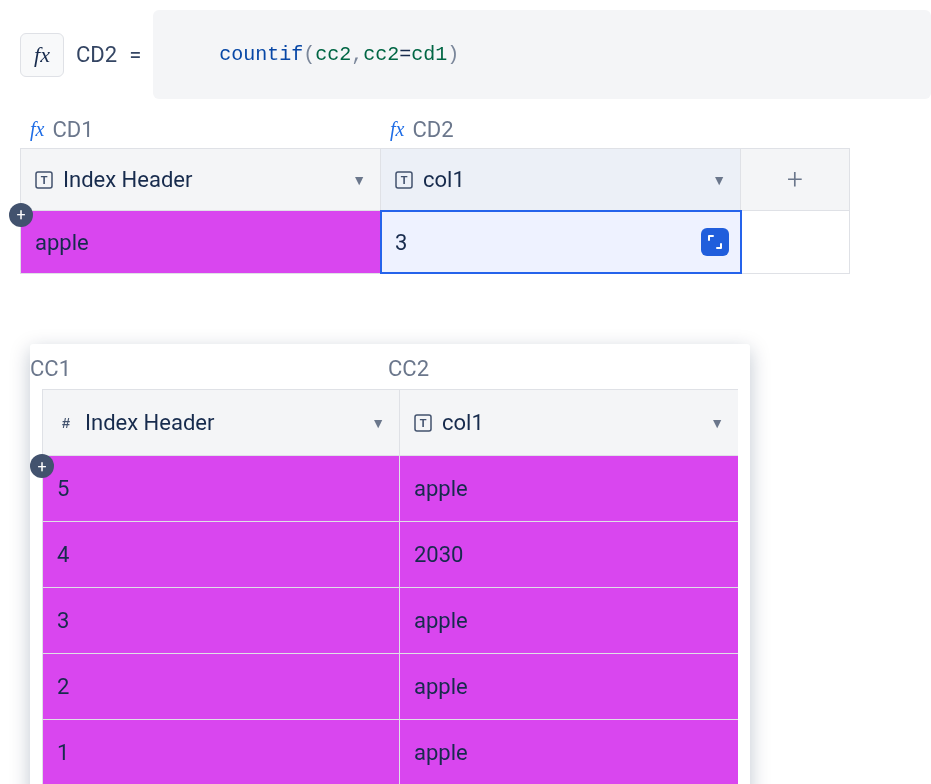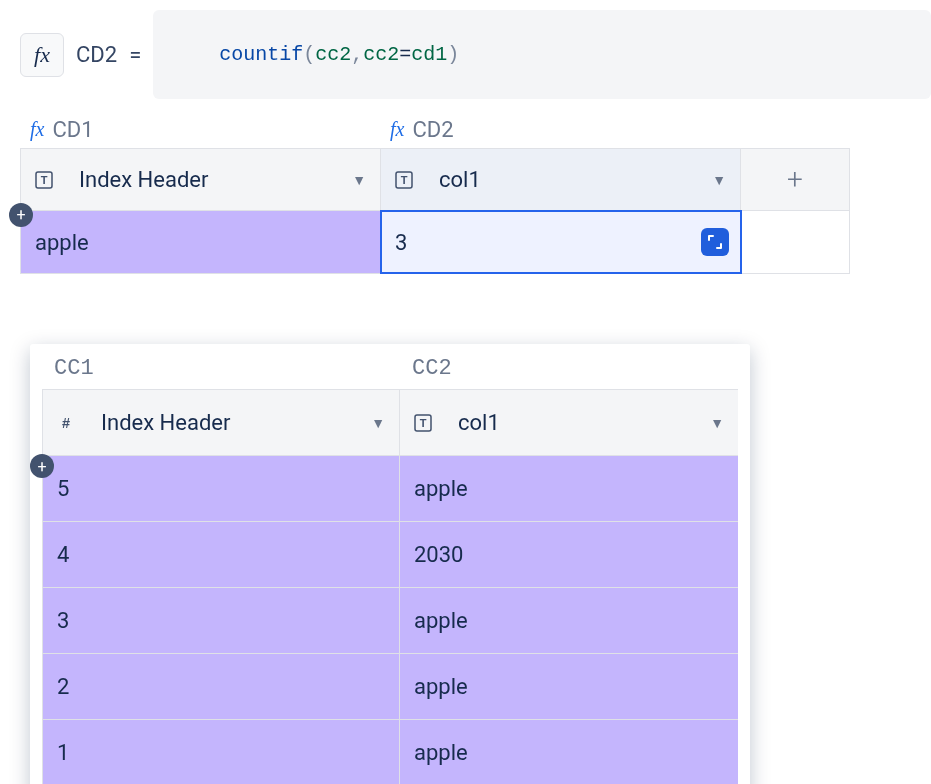--- a/index.html
+++ b/index.html
@@ -90,21 +90,21 @@
   .grid-cell {
     border-right: 1px solid #DFE1E6;
     border-bottom: 1px solid #DFE1E6;
     padding: 0 14px;
     height: 62px;
     display: flex;
     align-items: center;
     font-size: 22px;
     color: #172B4D;
     position: relative;
-    background: #c4b5fd;
+    background: #d946ef;
   }
   .grid-row .grid-cell:last-child { border-right: none; }
   .grid-row:last-child .grid-cell { border-bottom: none; }
 
   .w-col { width: 360px; }
   .w-plus { width: 108px; justify-content: center; }
 
   .hdr-cell {
     background: #F4F5F7;
     gap: 10px;
@@ -113,21 +113,20 @@
     width: 18px;
     height: 18px;
     display: inline-flex;
     align-items: center;
     justify-content: center;
     color: #42526E;
   }
   .hdr-cell .hdr-text {
     flex: 1;
     color: #172B4D;
-    margin-left: 16px;
   }
   .hdr-cell .chev {
     color: #6B778C;
     font-size: 14px;
   }
   .add-col { color: #6B778C; font-size: 28px; font-weight: 300; }
 
   .selected-cell {
     outline: 2px solid #2563eb;
     outline-offset: -1px;
@@ -169,22 +168,20 @@
     margin-left: 10px;
     display: inline-block;
     box-shadow: 0 6px 20px rgba(9,30,66,0.25);
     border-radius: 3px;
     background: #fff;
     padding: 12px 0 0 0;
     position: relative;
   }
   .col-labels2 {
     display: flex;
-    padding-left: 24px;
-    font-family: Liberation Mono, monospace;
   }
   .col-labels2 .col-label {
     font-size: 22px;
     color: #6B778C;
   }
   .col-labels2 .c1 { width: 358px; }
   .col-labels2 .c2 { width: 338px; }
 
   .grid2 {
     border: 1px solid #DFE1E6;

